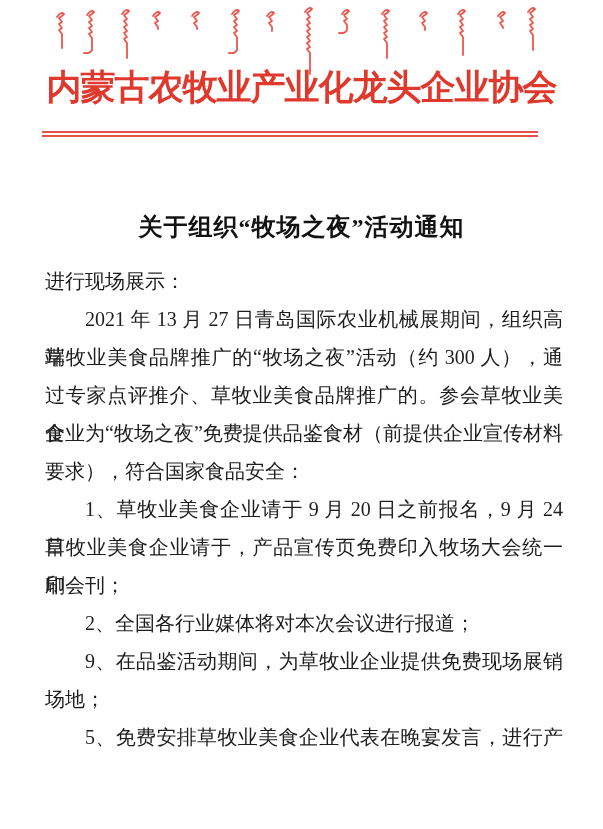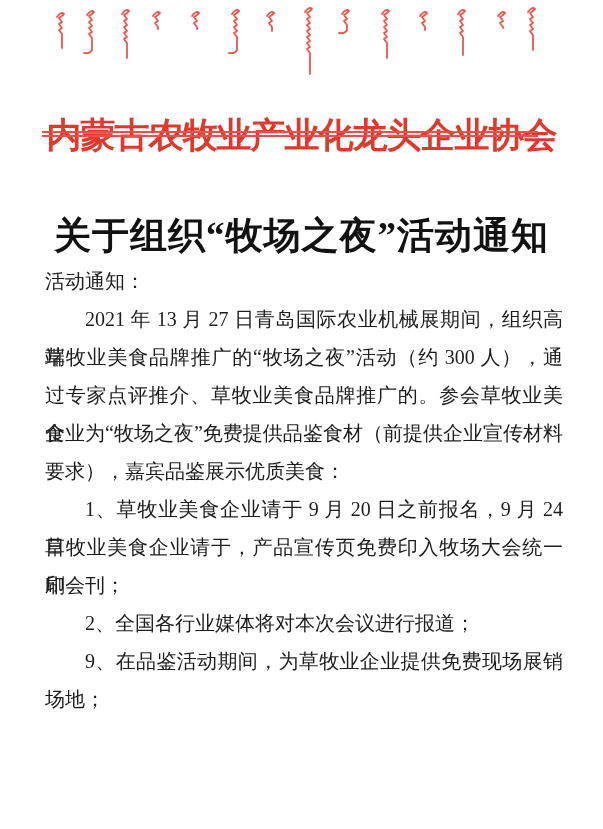--- a/index.html
+++ b/index.html
@@ -13,31 +13,30 @@
   .mongolian-banner{
     position:absolute;left:0;top:0;width:603px;height:80px;
   }
   .org-name{
     position:absolute;left:0;top:64px;width:603px;
     text-align:center;
     font-size:35px;font-weight:bold;
     letter-spacing:-1px;
     color:#df392e;
     white-space:nowrap;
-    margin-top:48px;
   }
   .divider{
     position:absolute;left:42px;top:131px;width:496px;height:2px;
     border-top:2px solid #e8514a;
     border-bottom:2px solid #e8514a;
   }
   .doc-title{
     position:absolute;left:0;top:211px;width:603px;
     text-align:center;
-    font-size:37px;font-weight:bold;
+    font-size:24px;font-weight:bold;
     letter-spacing:1px;
     color:#121212;
     white-space:nowrap;
   }
   .body-text{
     position:absolute;left:45px;top:262px;width:518px;
     font-size:20px;color:#1d1d1d;
   }
   .body-line{
     height:38px;line-height:38px;
@@ -74,27 +73,28 @@
       <path d="M 528 12 Q 532 6 535 9 L 533 11 l -3 2 l 3 4 l -3 2 l 3 4 l -3 2 l 3 4 l -3 2 l 3 4 L 533 50" fill="none" stroke="#ee564b" stroke-width="1.8" stroke-linecap="round" stroke-linejoin="round"></path>
     </svg>
 
   <div class="org-name">内蒙古农牧业产业化龙头企业协会</div>
 
   <div class="divider"></div>
 
   <div class="doc-title">关于组织“牧场之夜”活动通知</div>
 
   <div class="body-text">
-    <div class="body-line">活动通知：</div>
+    <div class="body-line">进行现场展示：</div>
     <div class="body-line indent full">2021 年 13 月 27 日青岛国际农业机械展期间，组织高端</div>
     <div class="body-line full">草牧业美食品牌推广的“牧场之夜”活动（约 300 人），通</div>
     <div class="body-line full">过专家点评推介、草牧业美食品牌推广的。参会草牧业美食</div>
     <div class="body-line full">企业为“牧场之夜”免费提供品鉴食材（前提供企业宣传材料</div>
-    <div class="body-line">要求），嘉宾品鉴展示优质美食：</div>
+    <div class="body-line">要求），符合国家食品安全：</div>
     <div class="body-line indent full">1、草牧业美食企业请于 9 月 20 日之前报名，9 月 24 日</div>
     <div class="body-line full">草牧业美食企业请于，产品宣传页免费印入牧场大会统一印</div>
     <div class="body-line">刷会刊；</div>
     <div class="body-line indent">2、全国各行业媒体将对本次会议进行报道；</div>
     <div class="body-line indent full">9、在品鉴活动期间，为草牧业企业提供免费现场展销</div>
     <div class="body-line">场地；</div>
+    <div class="body-line indent full">5、免费安排草牧业美食企业代表在晚宴发言，进行产</div>
   </div>
 
 </div>
 
 </body></html>

